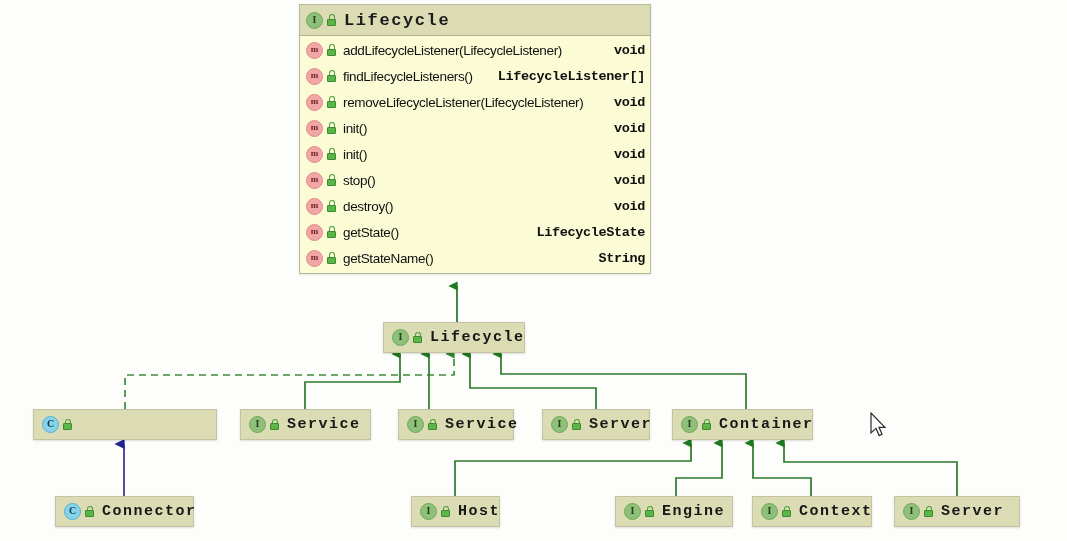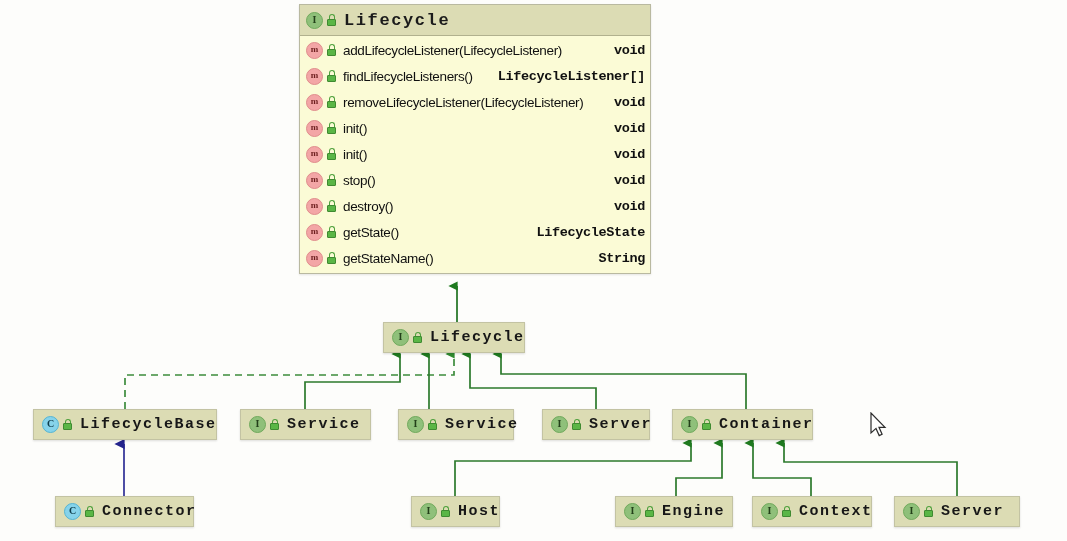--- a/index.html
+++ b/index.html
@@ -316,21 +316,20 @@
           <span class="body"></span>
         </span>
         <span class="uml-node-title">Lifecycle</span>
       </div>
       <div class="uml-node" style="left: 33px; top: 409px; width: 184px;">
         <span class="ico ico-class">C</span>
         <span class="ico ico-lock">
           <span class="shackle"></span>
           <span class="body"></span>
         </span>
-        <span class="uml-node-title">LifecycleBase</span>
       </div>
       <div class="uml-node" style="left: 240px; top: 409px; width: 131px;">
         <span class="ico ico-iface">I</span>
         <span class="ico ico-lock">
           <span class="shackle"></span>
           <span class="body"></span>
         </span>
         <span class="uml-node-title">Service</span>
       </div>
       <div class="uml-node" style="left: 398px; top: 409px; width: 116px;">

